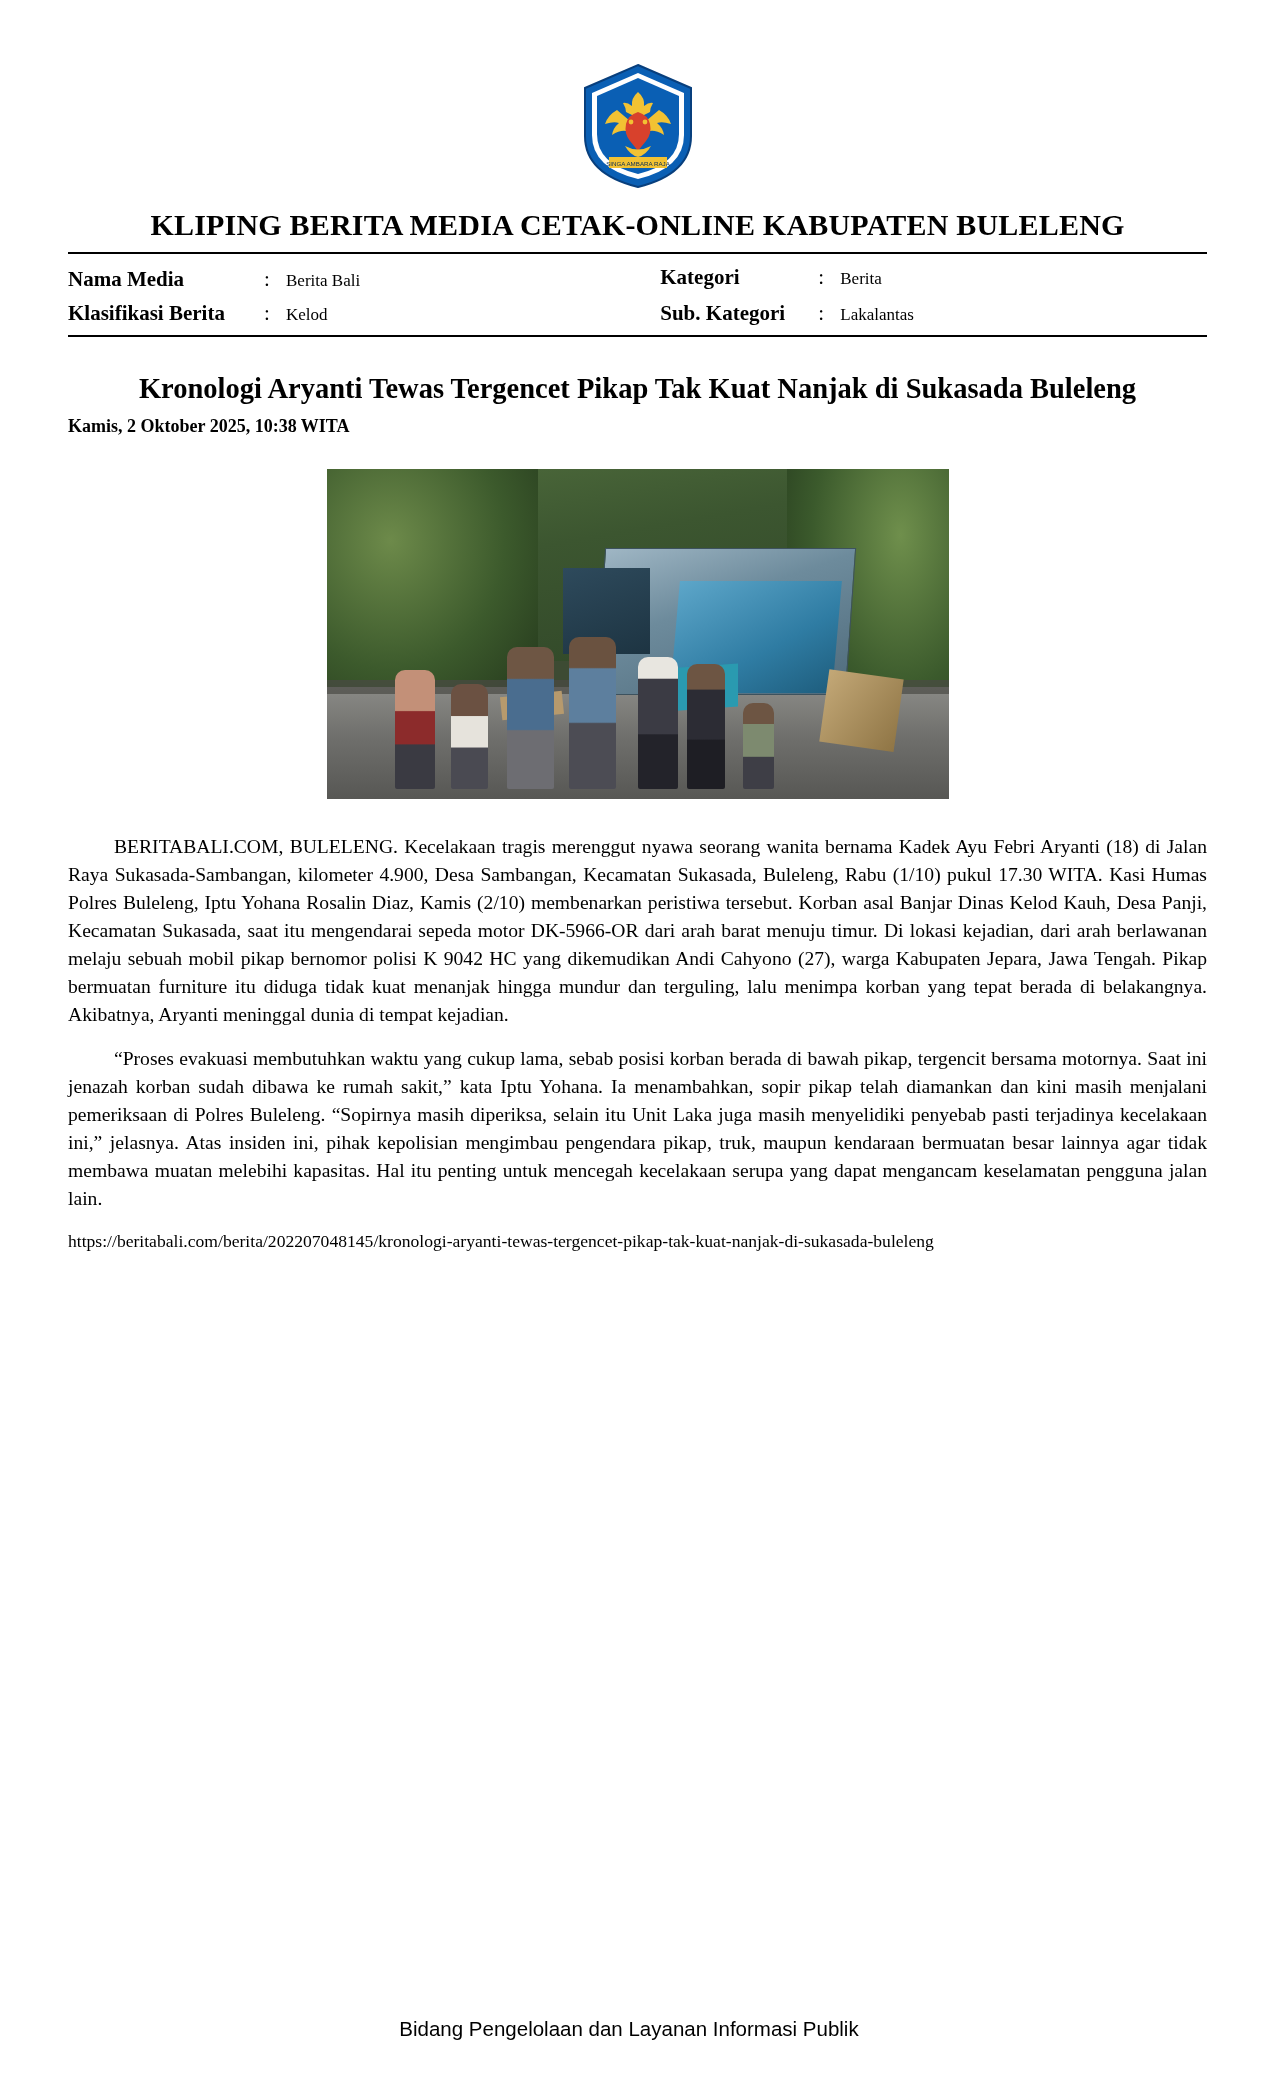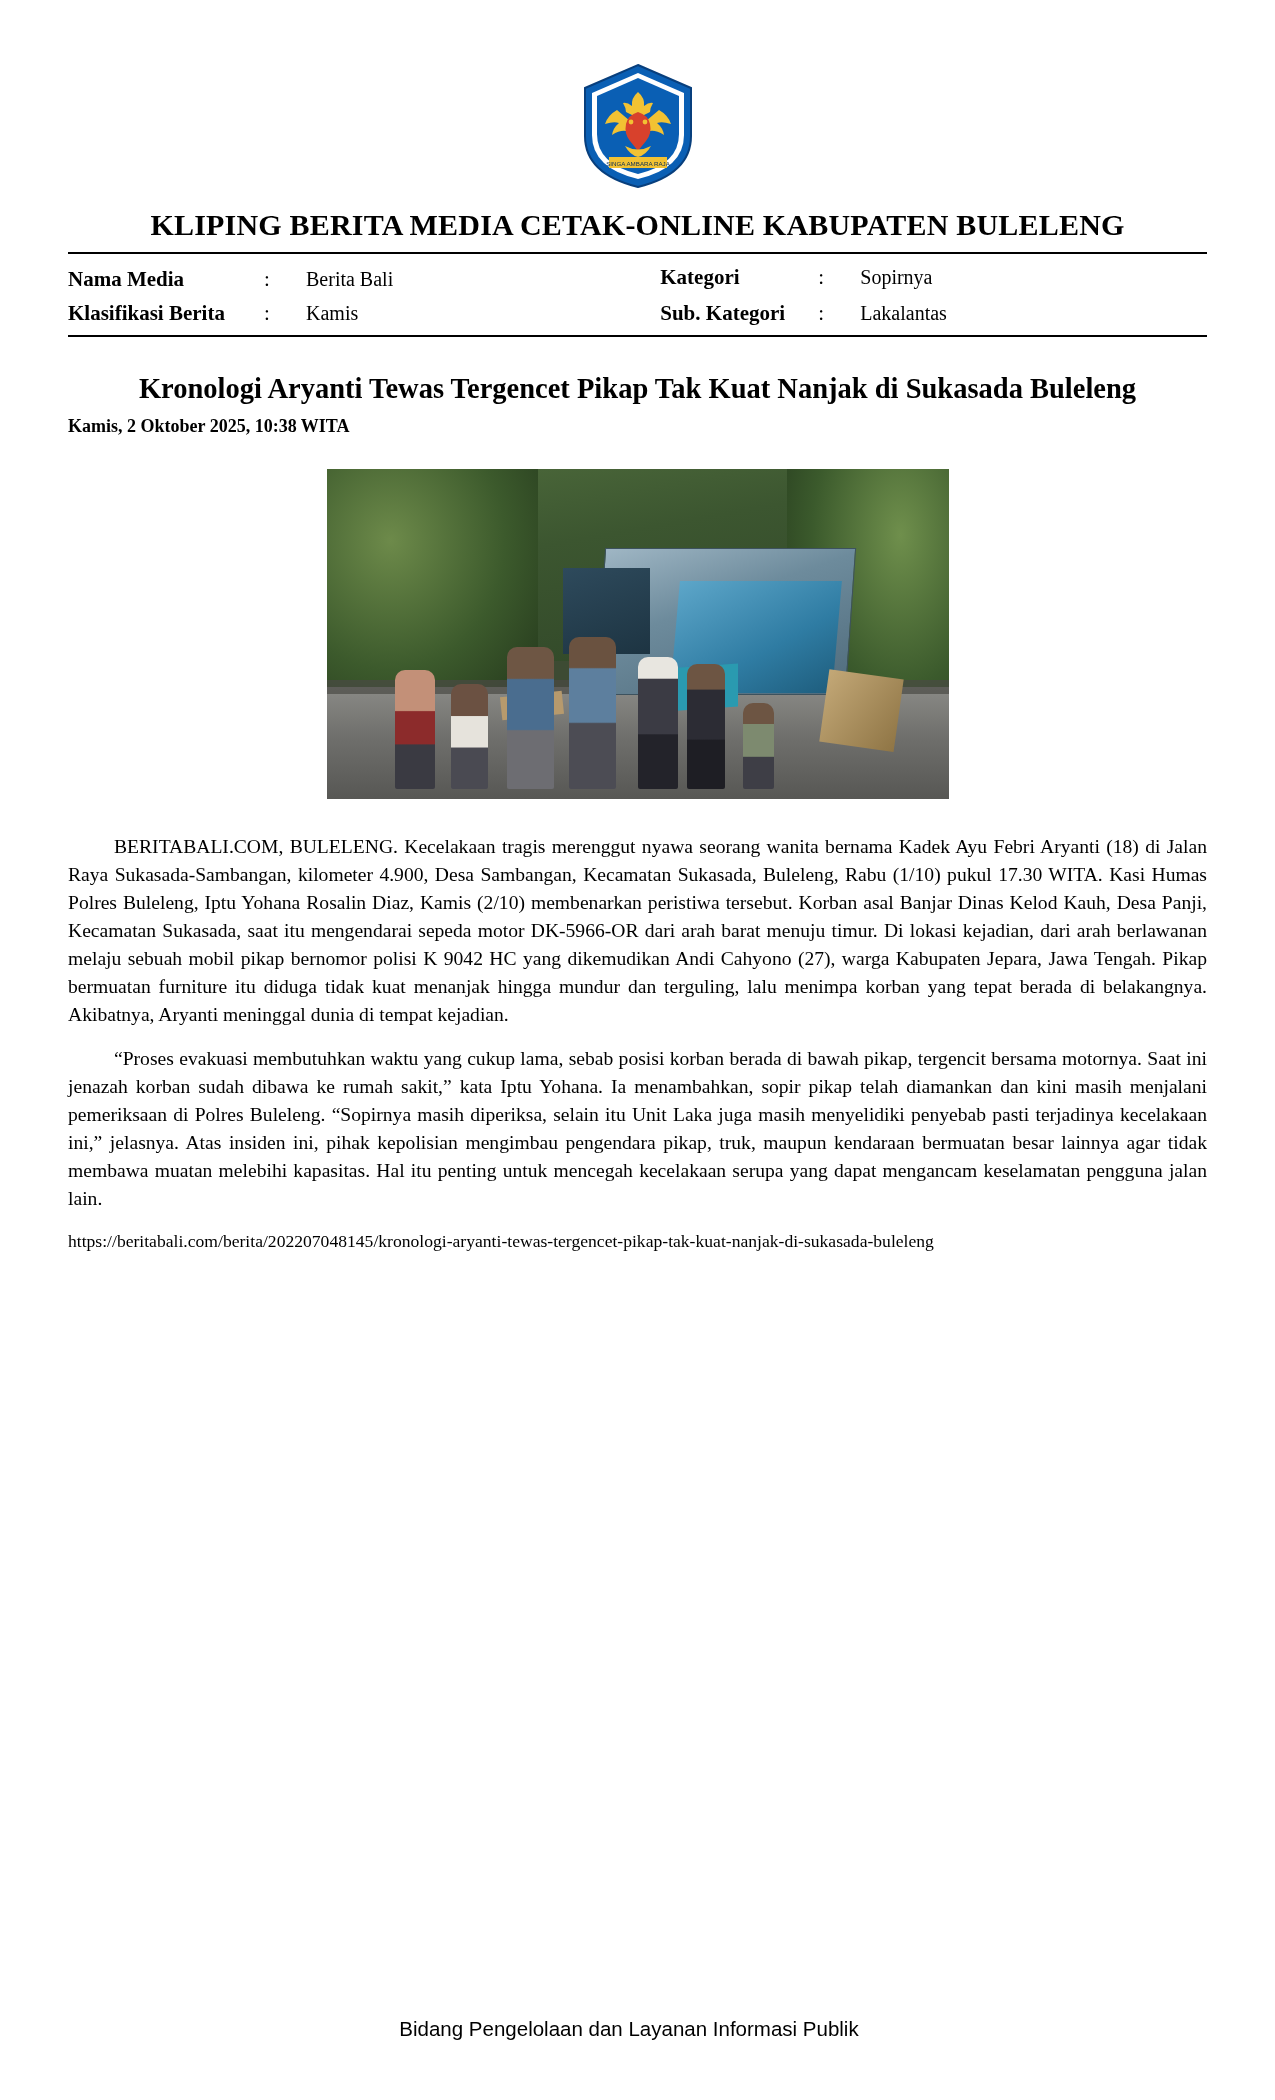--- a/index.html
+++ b/index.html
@@ -73,22 +73,21 @@
     line-height: 1.35;
   }
   .meta-label {
     font-weight: bold;
     font-size: 21px;
   }
   .meta-label.l1 { width: 196px; }
   .meta-label.l2 { width: 158px; }
   .meta-colon { width: 22px; }
   .meta-value {
-    font-size: 20px;
-    margin-left: 20px;
+    font-size: 17px;
   }
 
   
   .article {
     margin-top: 34px;
   }
   .headline {
     text-align: center;
     font-weight: bold;
     font-size: 28.5px;
@@ -252,28 +251,28 @@
   <div class="meta">
     <div class="meta-col left">
       <div class="meta-row">
         <span class="meta-label l1">Nama Media</span>
         <span class="meta-colon">:</span>
         <span class="meta-value">Berita Bali</span>
       </div>
       <div class="meta-row">
         <span class="meta-label l1">Klasifikasi Berita</span>
         <span class="meta-colon">:</span>
-        <span class="meta-value">Kamis</span>
+        <span class="meta-value">Kelod</span>
       </div>
     </div>
     <div class="meta-col right">
       <div class="meta-row">
         <span class="meta-label l2">Kategori</span>
         <span class="meta-colon">:</span>
-        <span class="meta-value">Sopirnya</span>
+        <span class="meta-value">Berita</span>
       </div>
       <div class="meta-row">
         <span class="meta-label l2">Sub. Kategori</span>
         <span class="meta-colon">:</span>
         <span class="meta-value">Lakalantas</span>
       </div>
     </div>
   </div>
 
   <hr class="rule">

